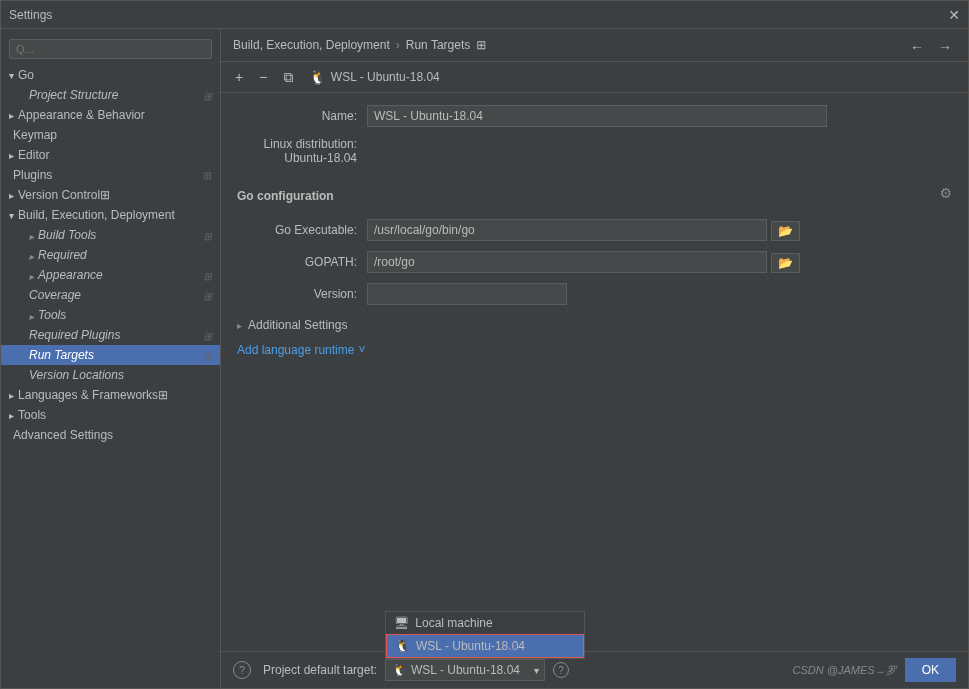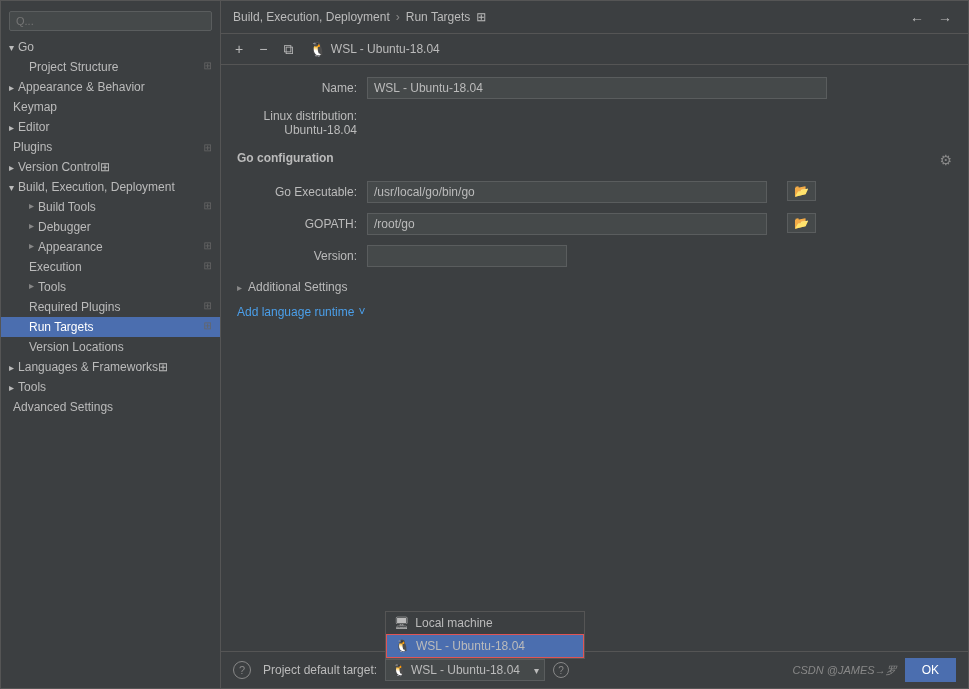--- a/index.html
+++ b/index.html
@@ -18,21 +18,21 @@
     .search-box { padding: 6px 8px; }
     .search-box input { width: 100%; background: #45494a; border: 1px solid #5a5d5e; color: #bbbbbb; padding: 3px 6px; font-size: 11px; outline: none; border-radius: 2px; }
 
     .sidebar-item { padding: 3px 8px 3px 12px; cursor: pointer; display: flex; align-items: center; white-space: nowrap; overflow: hidden; font-size: 12px; color: #bbbbbb; }
     .sidebar-item .ext-icon { margin-left: auto; color: #666; font-size: 10px; }
 
     .sidebar-group { }
     .sidebar-group-header { padding: 3px 8px 3px 8px; cursor: pointer; display: flex; align-items: center; font-size: 12px; color: #bbbbbb; }
     .sidebar-group-header .arrow { margin-right: 4px; font-size: 10px; }
 
-    .sidebar-sub-item { padding: 3px 8px 3px 28px; cursor: pointer; display: flex; align-items: flex-start; font-size: 12px; color: #bbbbbb; }
+    .sidebar-sub-item { padding: 3px 8px 3px 28px; cursor: pointer; display: flex; align-items: flex-end; font-size: 12px; color: #bbbbbb; font-style: italic; }
     .sidebar-sub-item.active { background: #4b6eaf; color: #fff; }
     .sidebar-sub-item .arrow { margin-right: 4px; font-size: 10px; color: #888; }
     .sidebar-sub-item .ext-icon { margin-left: auto; color: #666; font-size: 10px; }
 
     
     .main-content { flex: 1; display: flex; flex-direction: column; background: #3c3f41; overflow: hidden; }
 
     .breadcrumb-bar { display: flex; align-items: center; padding: 6px 12px; border-bottom: 1px solid #555; gap: 6px; }
     .breadcrumb-text { color: #bbbbbb; font-size: 12px; }
     .breadcrumb-sep { color: #888; font-size: 12px; }
@@ -41,27 +41,27 @@
     .breadcrumb-actions button { background: none; border: none; color: #bbbbbb; cursor: pointer; font-size: 14px; padding: 2px 4px; }
 
     .toolbar { display: flex; align-items: center; padding: 4px 8px; border-bottom: 1px solid #555; gap: 4px; }
     .toolbar-btn { background: none; border: none; color: #bbbbbb; cursor: pointer; font-size: 14px; padding: 2px 6px; }
 
     .content-area { flex: 1; padding: 12px 16px; overflow-y: auto; }
 
     .form-row { display: flex; align-items: center; margin-bottom: 10px; }
     .form-label { width: 130px; color: #bbbbbb; font-size: 12px; text-align: right; padding-right: 10px; flex-shrink: 0; }
 
-    .section-title { color: #bbbbbb; font-size: 12px; font-weight: 600; margin-bottom: 8px; margin-top: 4px; }
+    .section-title { color: #bbbbbb; font-size: 12px; font-weight: 600; margin-bottom: 8px; margin-top: 14px; }
 
     .settings-icon { color: #888; font-size: 14px; cursor: pointer; margin-left: auto; }
 
     .text-input { background: #45494a; border: 1px solid #5a5d5e; color: #bbbbbb; padding: 3px 6px; font-size: 12px; flex: 1; outline: none; }
 
-    .input-with-btn { display: flex; align-items: flex-start; flex: 1; gap: 20px; }
+    .input-with-btn { display: flex; align-items: flex-end; flex: 1; gap: 4px; }
     .input-with-btn .folder-btn { background: #45494a; border: 1px solid #5a5d5e; color: #bbbbbb; padding: 2px 6px; cursor: pointer; font-size: 12px; }
 
     .collapsible-section { margin-bottom: 8px; }
     .collapsible-header { display: flex; align-items: center; cursor: pointer; padding: 3px 0; color: #bbbbbb; font-size: 12px; }
     .collapsible-header .arrow { margin-right: 6px; font-size: 10px; color: #888; }
 
     .add-lang { color: #4b9fea; cursor: pointer; font-size: 12px; margin-top: 8px; display: flex; align-items: flex-start; gap: 4px; }
 
     
     .bottom-bar { border-top: 1px solid #555; padding: 6px 12px; display: flex; align-items: center; background: #3c3f41; position: relative; }
@@ -86,20 +86,24 @@
     .wsl-item-row { display: flex; align-items: center; padding: 3px 6px; }
     .wsl-icon { font-size: 14px; margin-right: 4px; }
 
     .gear-icon { color: #888; cursor: pointer; }
   </style>
 </head>
 <body>
 
 <div class="dialog">
 
+  <div class="title-bar">
+    <span class="title-bar-title">Settings</span>
+    <span class="title-bar-close">✕</span>
+  </div>
 
   <div class="dialog-body">
 
     <div class="sidebar">
       <div class="search-box">
         <input type="text" placeholder="Q..." style="">
       </div>
 
       <div class="sidebar-group">
         <div class="sidebar-group-header">
@@ -144,31 +148,31 @@
         </div>
 
         <div class="sidebar-sub-item">
           <span class="arrow">▸</span>
           <span>Build Tools</span>
           <span class="ext-icon">⊞</span>
         </div>
 
         <div class="sidebar-sub-item">
           <span class="arrow">▸</span>
-          <span>Debugger</span>
+          <span>Required</span>
         </div>
 
         <div class="sidebar-sub-item">
           <span class="arrow">▸</span>
           <span>Appearance</span>
           <span class="ext-icon">⊞</span>
         </div>
 
         <div class="sidebar-sub-item">
-          <span>Execution</span>
+          <span>Coverage</span>
           <span class="ext-icon">⊞</span>
         </div>
 
         <div class="sidebar-sub-item">
           <span class="arrow">▸</span>
           <span>Tools</span>
         </div>
 
 
         <div class="sidebar-sub-item">

